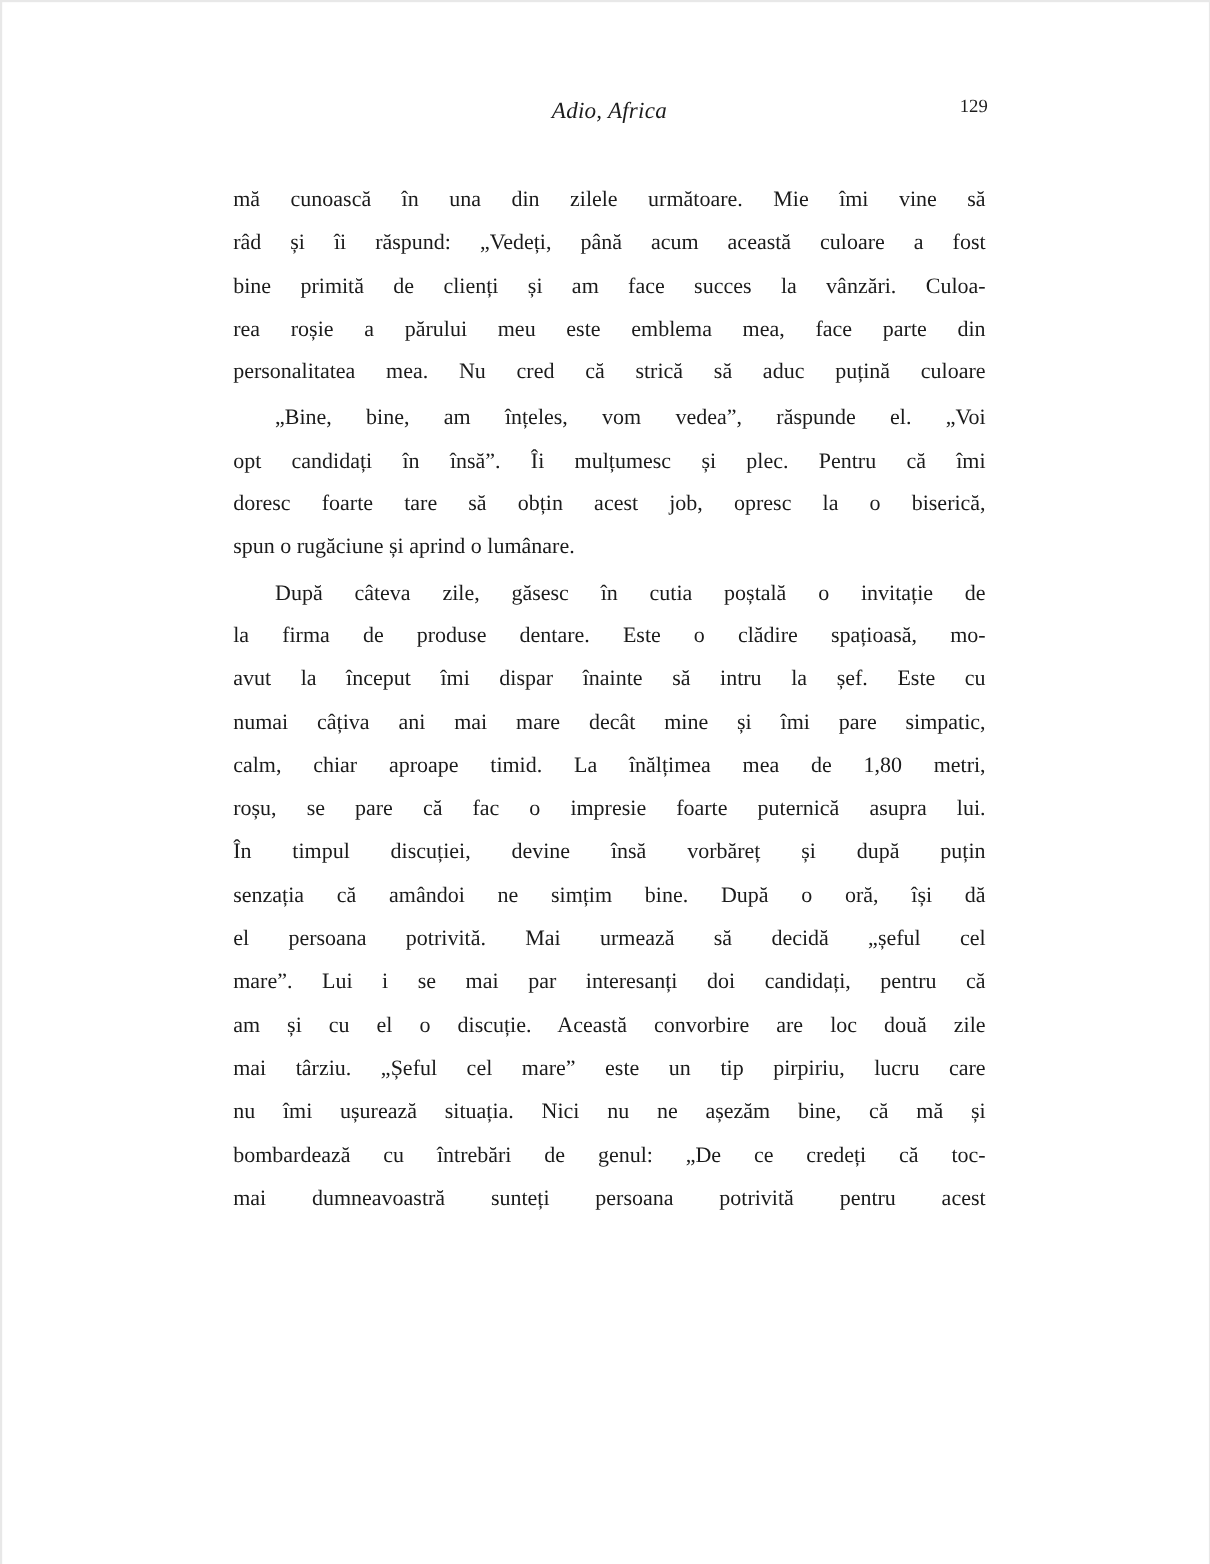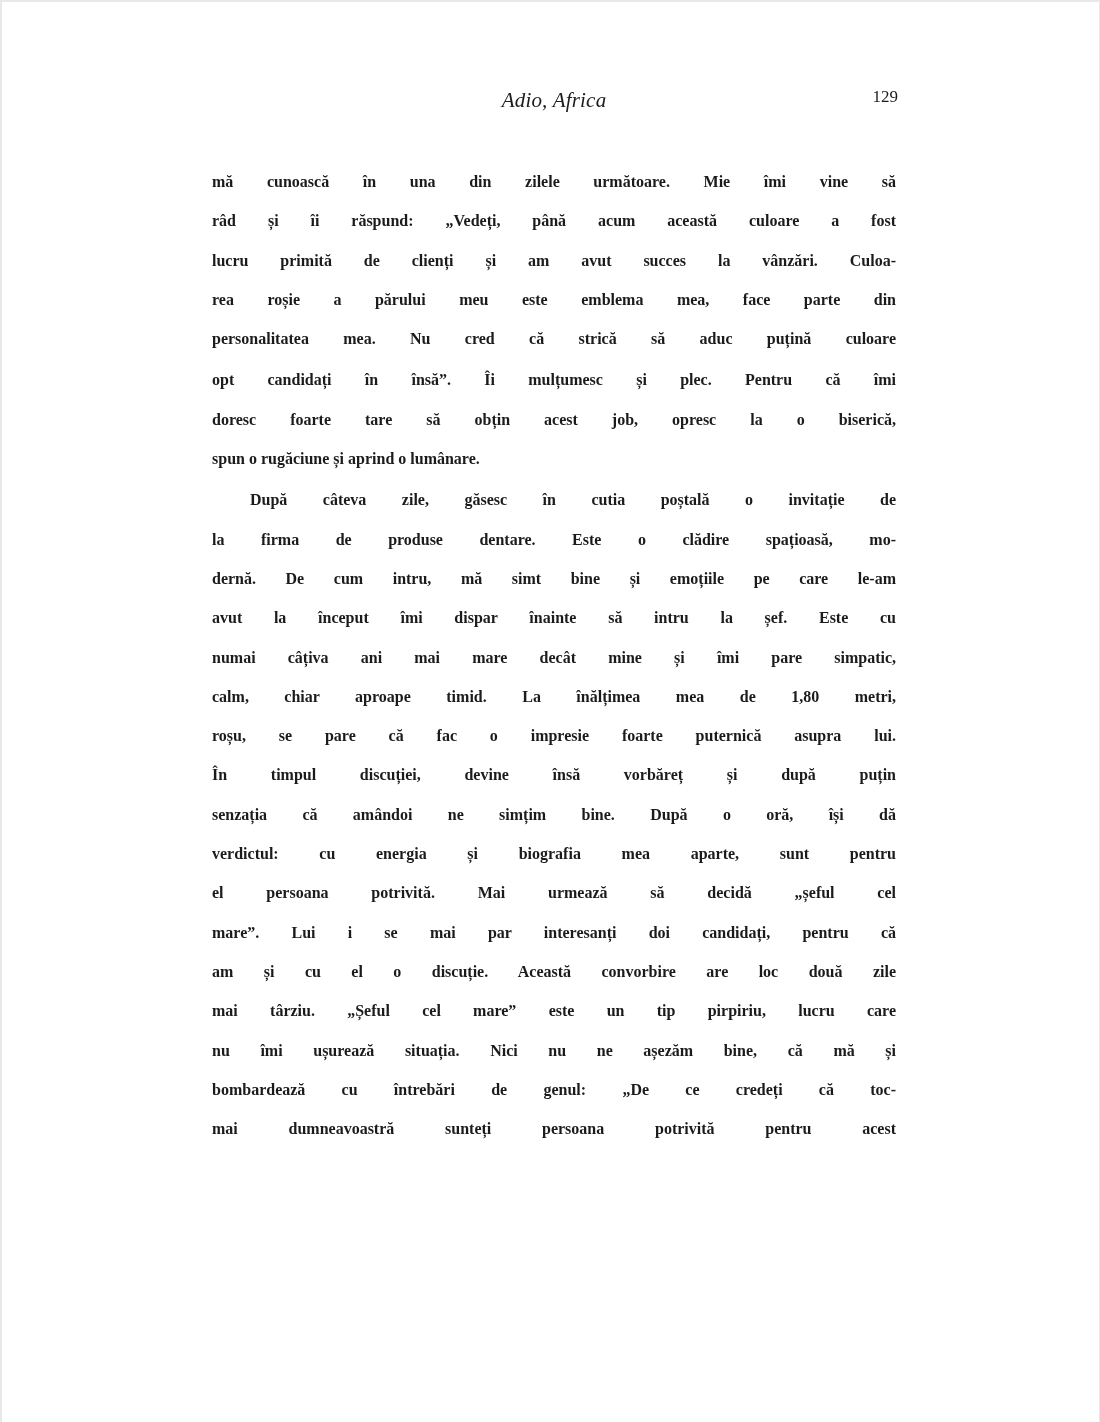--- a/index.html
+++ b/index.html
@@ -34,24 +34,23 @@
     right: 0;
     top: 0;
     font-style: normal;
     font-size: 17px;
   }
   .text-block {
     position: absolute;
     top: 158px;
     left: 207px;
     width: 690px;
-    font-size: 16px;
+    font-size: 20px;
     line-height: 37.3px;
     color: #1b1b1b;
-    font-weight: bold;
   }
   .paragraph { }
   .line {
     text-align: justify;
     text-align-last: justify;
     white-space: normal;
   }
   .line.indent {
     text-indent: 38px;
   }
@@ -64,40 +63,39 @@
 
 <div class="page">
   <div class="running-head">
     <span class="running-title">Adio, Africa</span>
     <span class="page-number">129</span>
   </div>
   <div class="text-block">
       <div class="paragraph">
         <div class="line">mă cunoască în una din zilele următoare. Mie îmi vine să</div>
         <div class="line">râd și îi răspund: „Vedeți, până acum această culoare a fost</div>
-        <div class="line">lucru primită de clienți și am avut succes la vânzări. Culoa-</div>
+        <div class="line">bine primită de clienți și am face succes la vânzări. Culoa-</div>
         <div class="line">rea roșie a părului meu este emblema mea, face parte din</div>
         <div class="line">personalitatea mea. Nu cred că strică să aduc puțină culoare</div>
       </div>
       <div class="paragraph">
+        <div class="line indent">„Bine, bine, am înțeles, vom vedea”, răspunde el. „Voi</div>
         <div class="line">opt candidați în însă”. Îi mulțumesc și plec. Pentru că îmi</div>
         <div class="line">doresc foarte tare să obțin acest job, opresc la o biserică,</div>
         <div class="line endline">spun o rugăciune și aprind o lumânare.</div>
       </div>
       <div class="paragraph">
         <div class="line indent">După câteva zile, găsesc în cutia poștală o invitație de</div>
         <div class="line">la firma de produse dentare. Este o clădire spațioasă, mo-</div>
-        <div class="line">dernă. De cum intru, mă simt bine și emoțiile pe care le-am</div>
         <div class="line">avut la început îmi dispar înainte să intru la șef. Este cu</div>
         <div class="line">numai câțiva ani mai mare decât mine și îmi pare simpatic,</div>
         <div class="line">calm, chiar aproape timid. La înălțimea mea de 1,80 metri,</div>
         <div class="line">roșu, se pare că fac o impresie foarte puternică asupra lui.</div>
         <div class="line">În timpul discuției, devine însă vorbăreț și după puțin</div>
         <div class="line">senzația că amândoi ne simțim bine. După o oră, își dă</div>
-        <div class="line">verdictul: cu energia și biografia mea aparte, sunt pentru</div>
         <div class="line">el persoana potrivită. Mai urmează să decidă „șeful cel</div>
         <div class="line">mare”. Lui i se mai par interesanți doi candidați, pentru că</div>
         <div class="line">am și cu el o discuție. Această convorbire are loc două zile</div>
         <div class="line">mai târziu. „Șeful cel mare” este un tip pirpiriu, lucru care</div>
         <div class="line">nu îmi ușurează situația. Nici nu ne așezăm bine, că mă și</div>
         <div class="line">bombardează cu întrebări de genul: „De ce credeți că toc-</div>
         <div class="line">mai dumneavoastră sunteți persoana potrivită pentru acest</div>
       </div>
     </div>
 </div>

